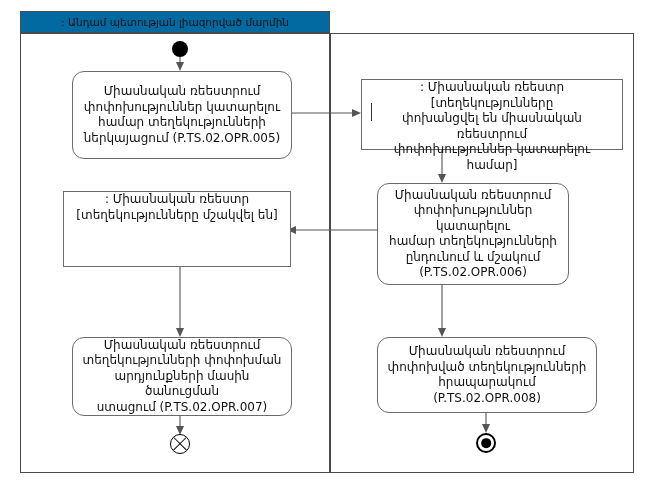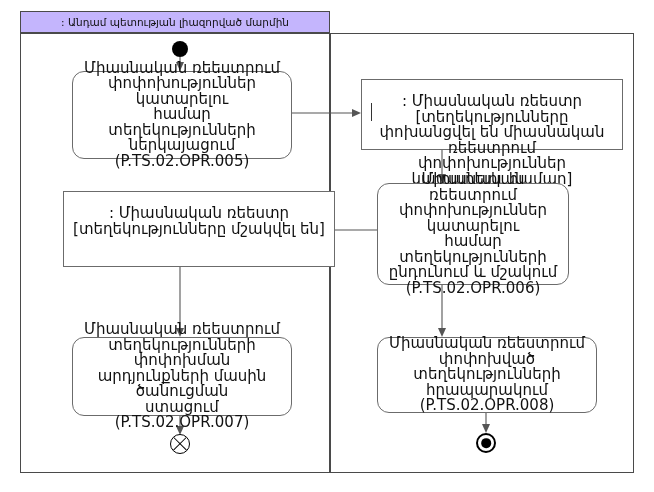--- a/index.html
+++ b/index.html
@@ -15,21 +15,21 @@
     width: 654px;
     height: 492px;
     background: #ffffff;
     overflow: hidden;
   }
 
   
   .lane-header {
     position: absolute;
     border: 1px solid #4a4a4a;
-    background: #c4b5fd;
+    background: #0369a1;
     display: flex;
     align-items: center;
     justify-content: center;
     font-size: 10.5px;
     color: #111111;
     box-sizing: border-box;
   }
   .lane-body {
     position: absolute;
     border: 1px solid #4a4a4a;
@@ -40,32 +40,32 @@
   
   .node {
     position: absolute;
     box-sizing: border-box;
     background: #ffffff;
     border: 1px solid #6b6b6b;
     display: flex;
     align-items: center;
     justify-content: center;
     text-align: center;
-    font-size: 15px;
+    font-size: 12px;
     line-height: 15.5px;
     color: #111111;
     padding: 4px 8px;
   }
   .node.action {
     border-radius: 12px;
   }
   .node.object {
     border-radius: 0;
     align-items: flex-start;
-    padding-top: 14px;
+    padding-top: 0;
   }
   .node .txt {
     display: block;
     white-space: pre-line;
   }
 
   
   .pin {
     position: absolute;
     width: 1px;
@@ -199,21 +199,21 @@
   <span class="pin" style="left:371px; top:103px; height:18px;"></span>
 
   <div class="node action" style="left:377px; top:183px; width:192px; height:102px;">
     <span class="txt">Միասնական ռեեստրում
 փոփոխություններ կատարելու
 համար տեղեկությունների
 ընդունում և մշակում
 (P.TS.02.OPR.006)</span>
   </div>
 
-  <div class="node object" style="left:63px; top:191px; width:272px; height:76px;">
+  <div class="node object" style="left:63px; top:191px; width:228px; height:76px;">
     <span class="txt">: Միասնական ռեեստր
 [տեղեկությունները մշակվել են]</span>
   </div>
 
   <div class="node action" style="left:72px; top:337px; width:220px; height:79px;">
     <span class="txt">Միասնական ռեեստրում
 տեղեկությունների փոփոխման
 արդյունքների մասին ծանուցման
 ստացում (P.TS.02.OPR.007)</span>
   </div>

